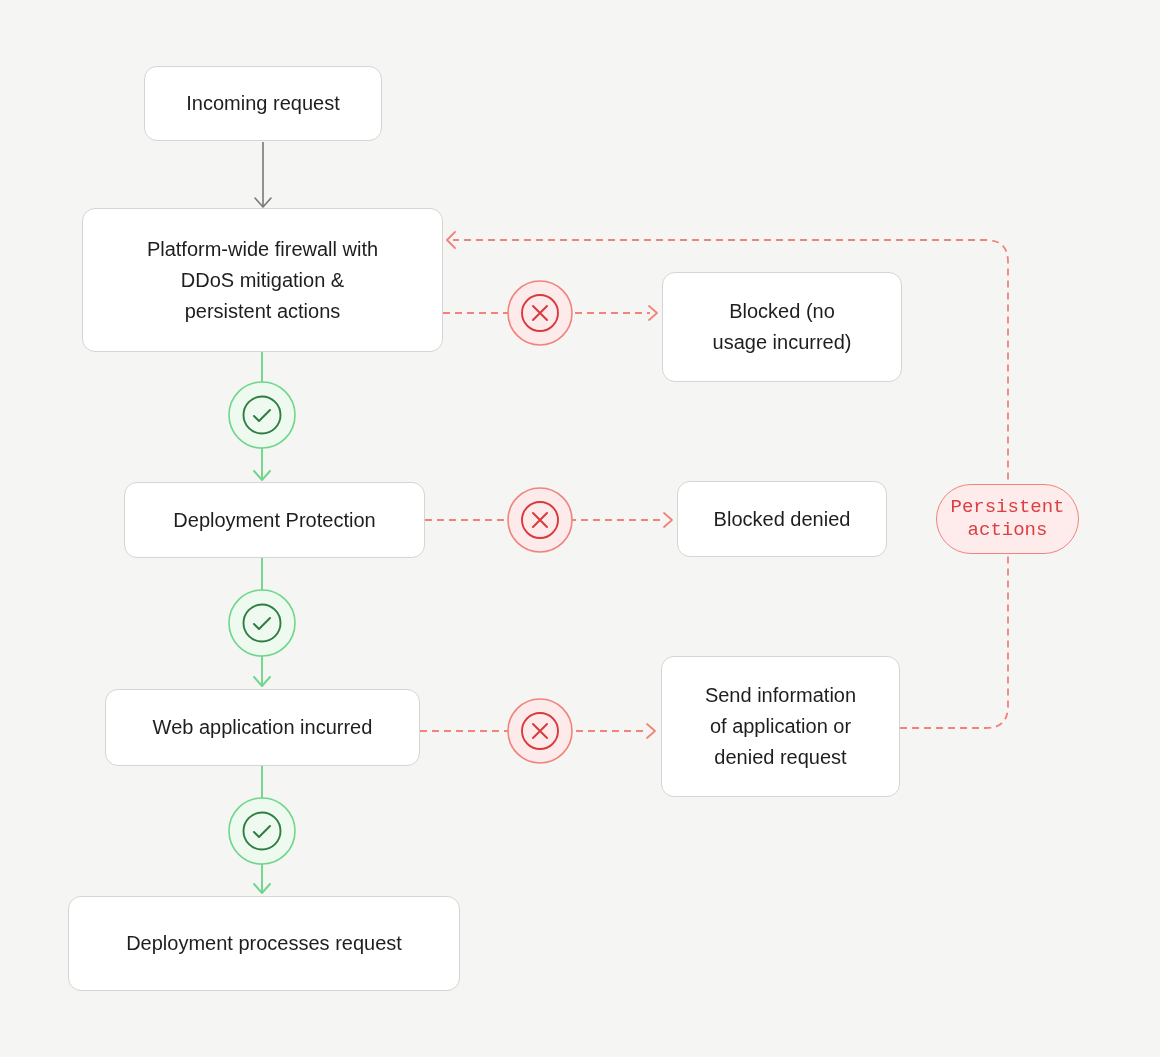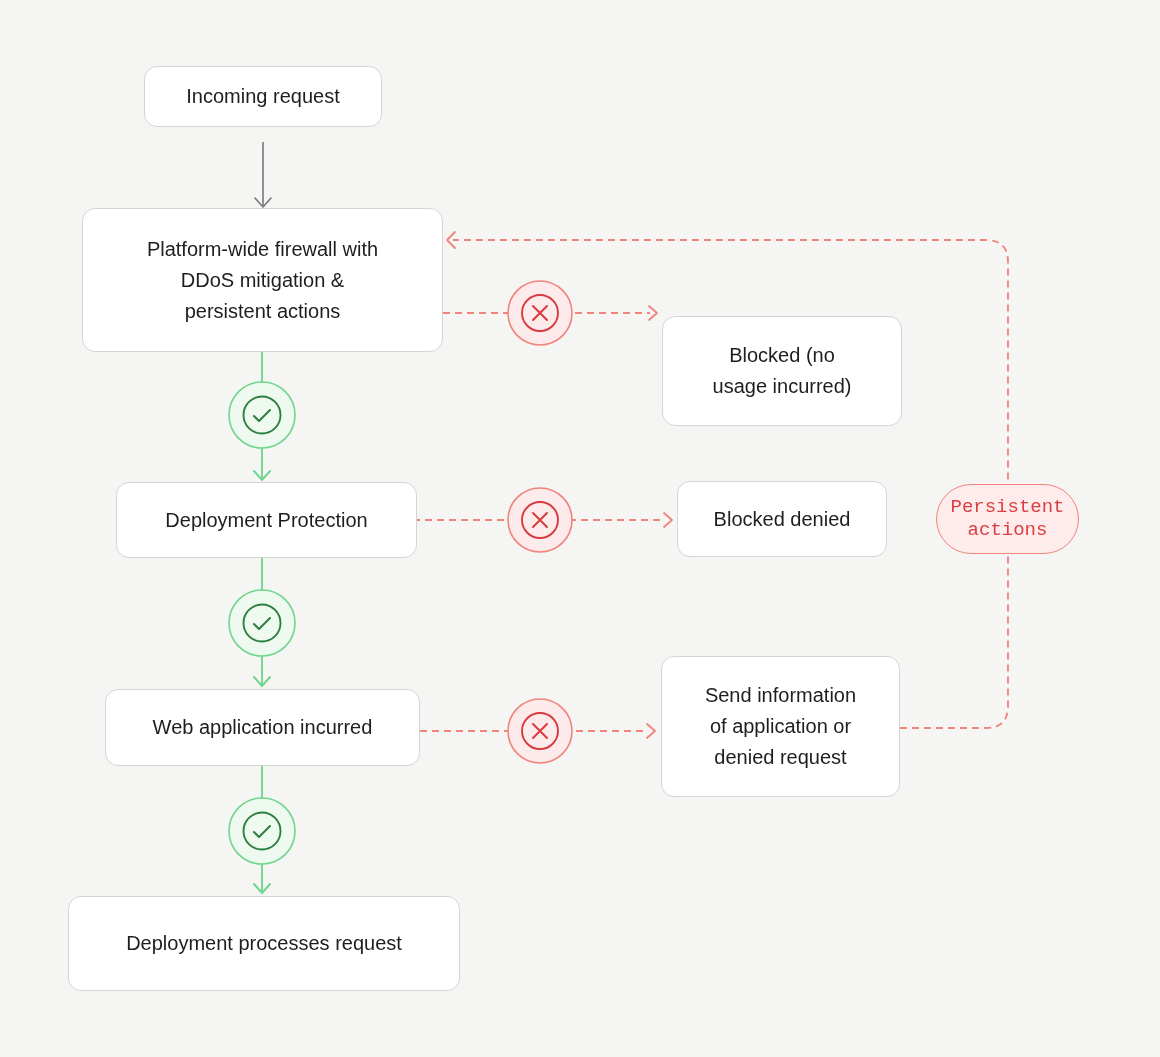--- a/index.html
+++ b/index.html
@@ -40,24 +40,24 @@
     border-radius: 13px;
     display: flex;
     align-items: center;
     justify-content: center;
     text-align: center;
     color: var(--box-text);
     font-size: 20px;
     line-height: 31px;
     white-space: pre-line;
   }
-  .node-incoming  { left: 144px; top: 66px;  width: 238px; height: 61px; }
+  .node-incoming  { left: 144px; top: 66px;  width: 238px; height: 75px; }
   .node-firewall  { left: 82px;  top: 208px; width: 361px; height: 144px; }
-  .node-blocked   { left: 662px; top: 272px; width: 240px; height: 110px; margin-top: 44px; }
-  .node-dp        { left: 116px; top: 482px; width: 301px; height: 76px; }
+  .node-blocked   { left: 662px; top: 272px; width: 240px; height: 110px; }
+  .node-dp        { left: 124px; top: 482px; width: 301px; height: 76px; }
   .node-denied    { left: 677px; top: 481px; width: 210px; height: 76px; }
   .node-waf       { left: 105px; top: 689px; width: 315px; height: 77px; }
   .node-sendinfo  { left: 661px; top: 656px; width: 239px; height: 141px; }
   .node-processes { left: 68px;  top: 896px; width: 392px; height: 95px; }
   .node-pill {
     left: 936px; top: 484px; width: 143px; height: 70px;
     background: var(--pill-fill);
     border: 1.5px solid var(--pill-border);
     border-radius: 35px;
     color: var(--pill-text);

